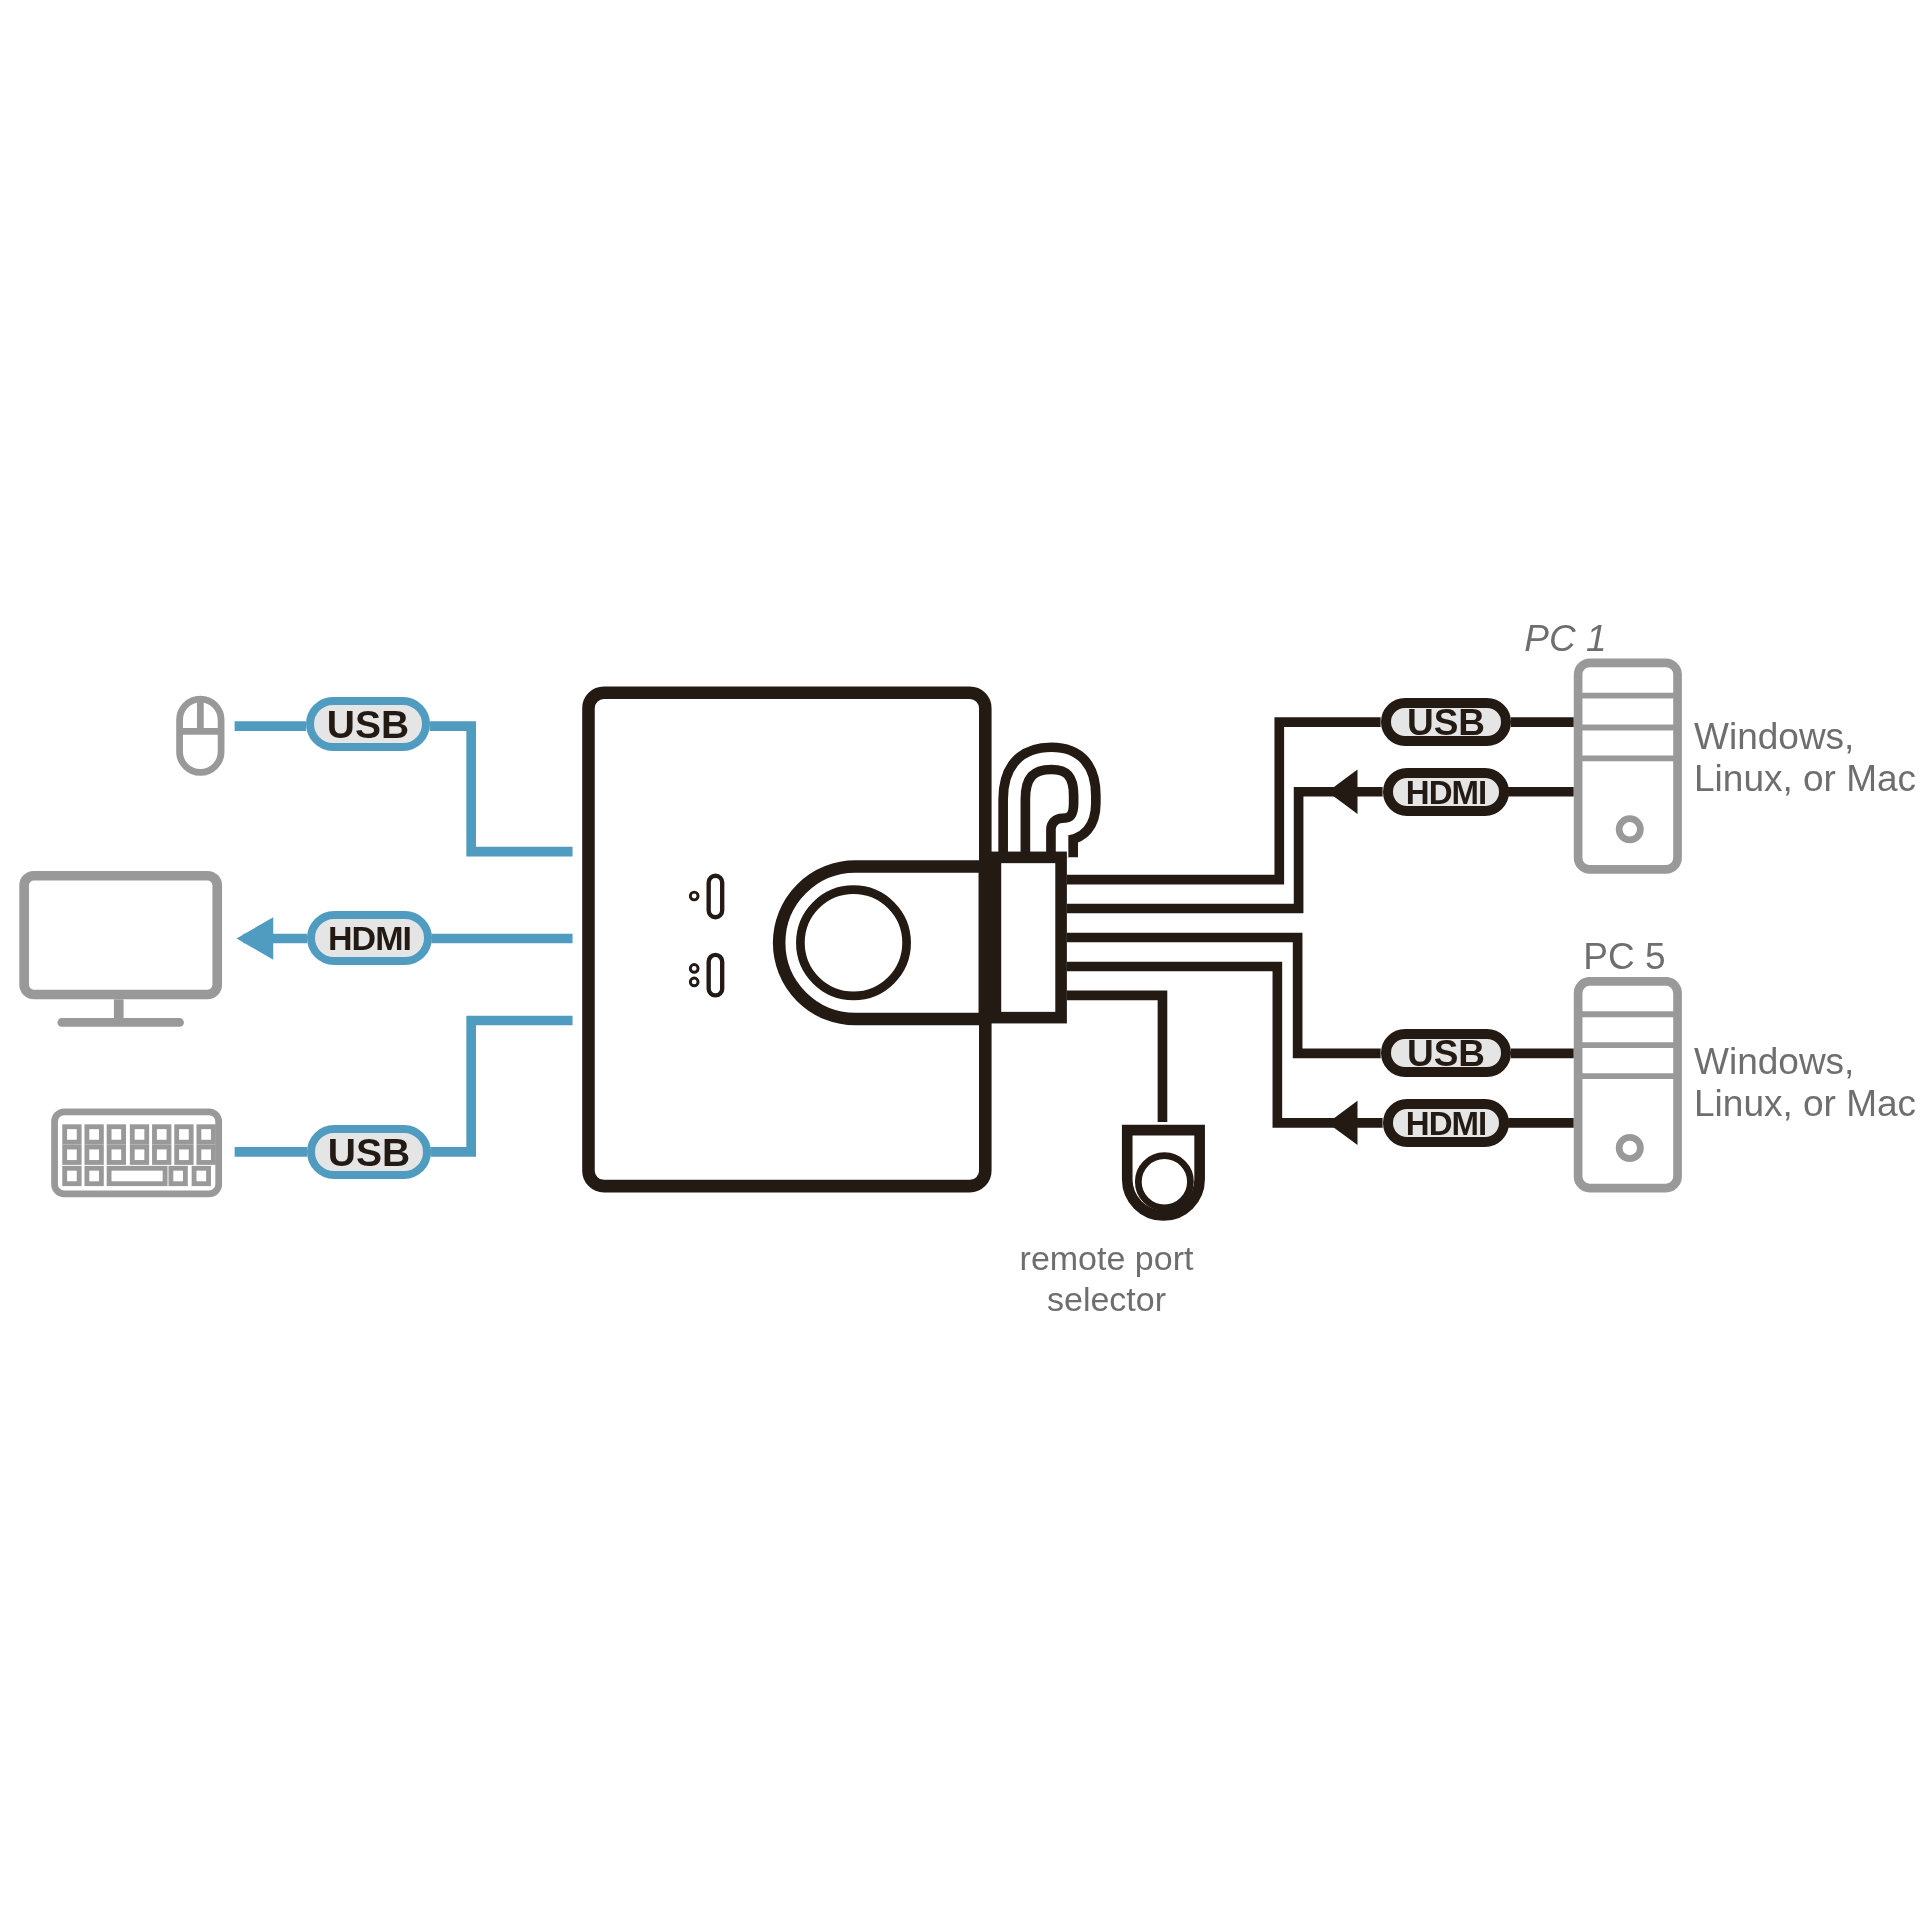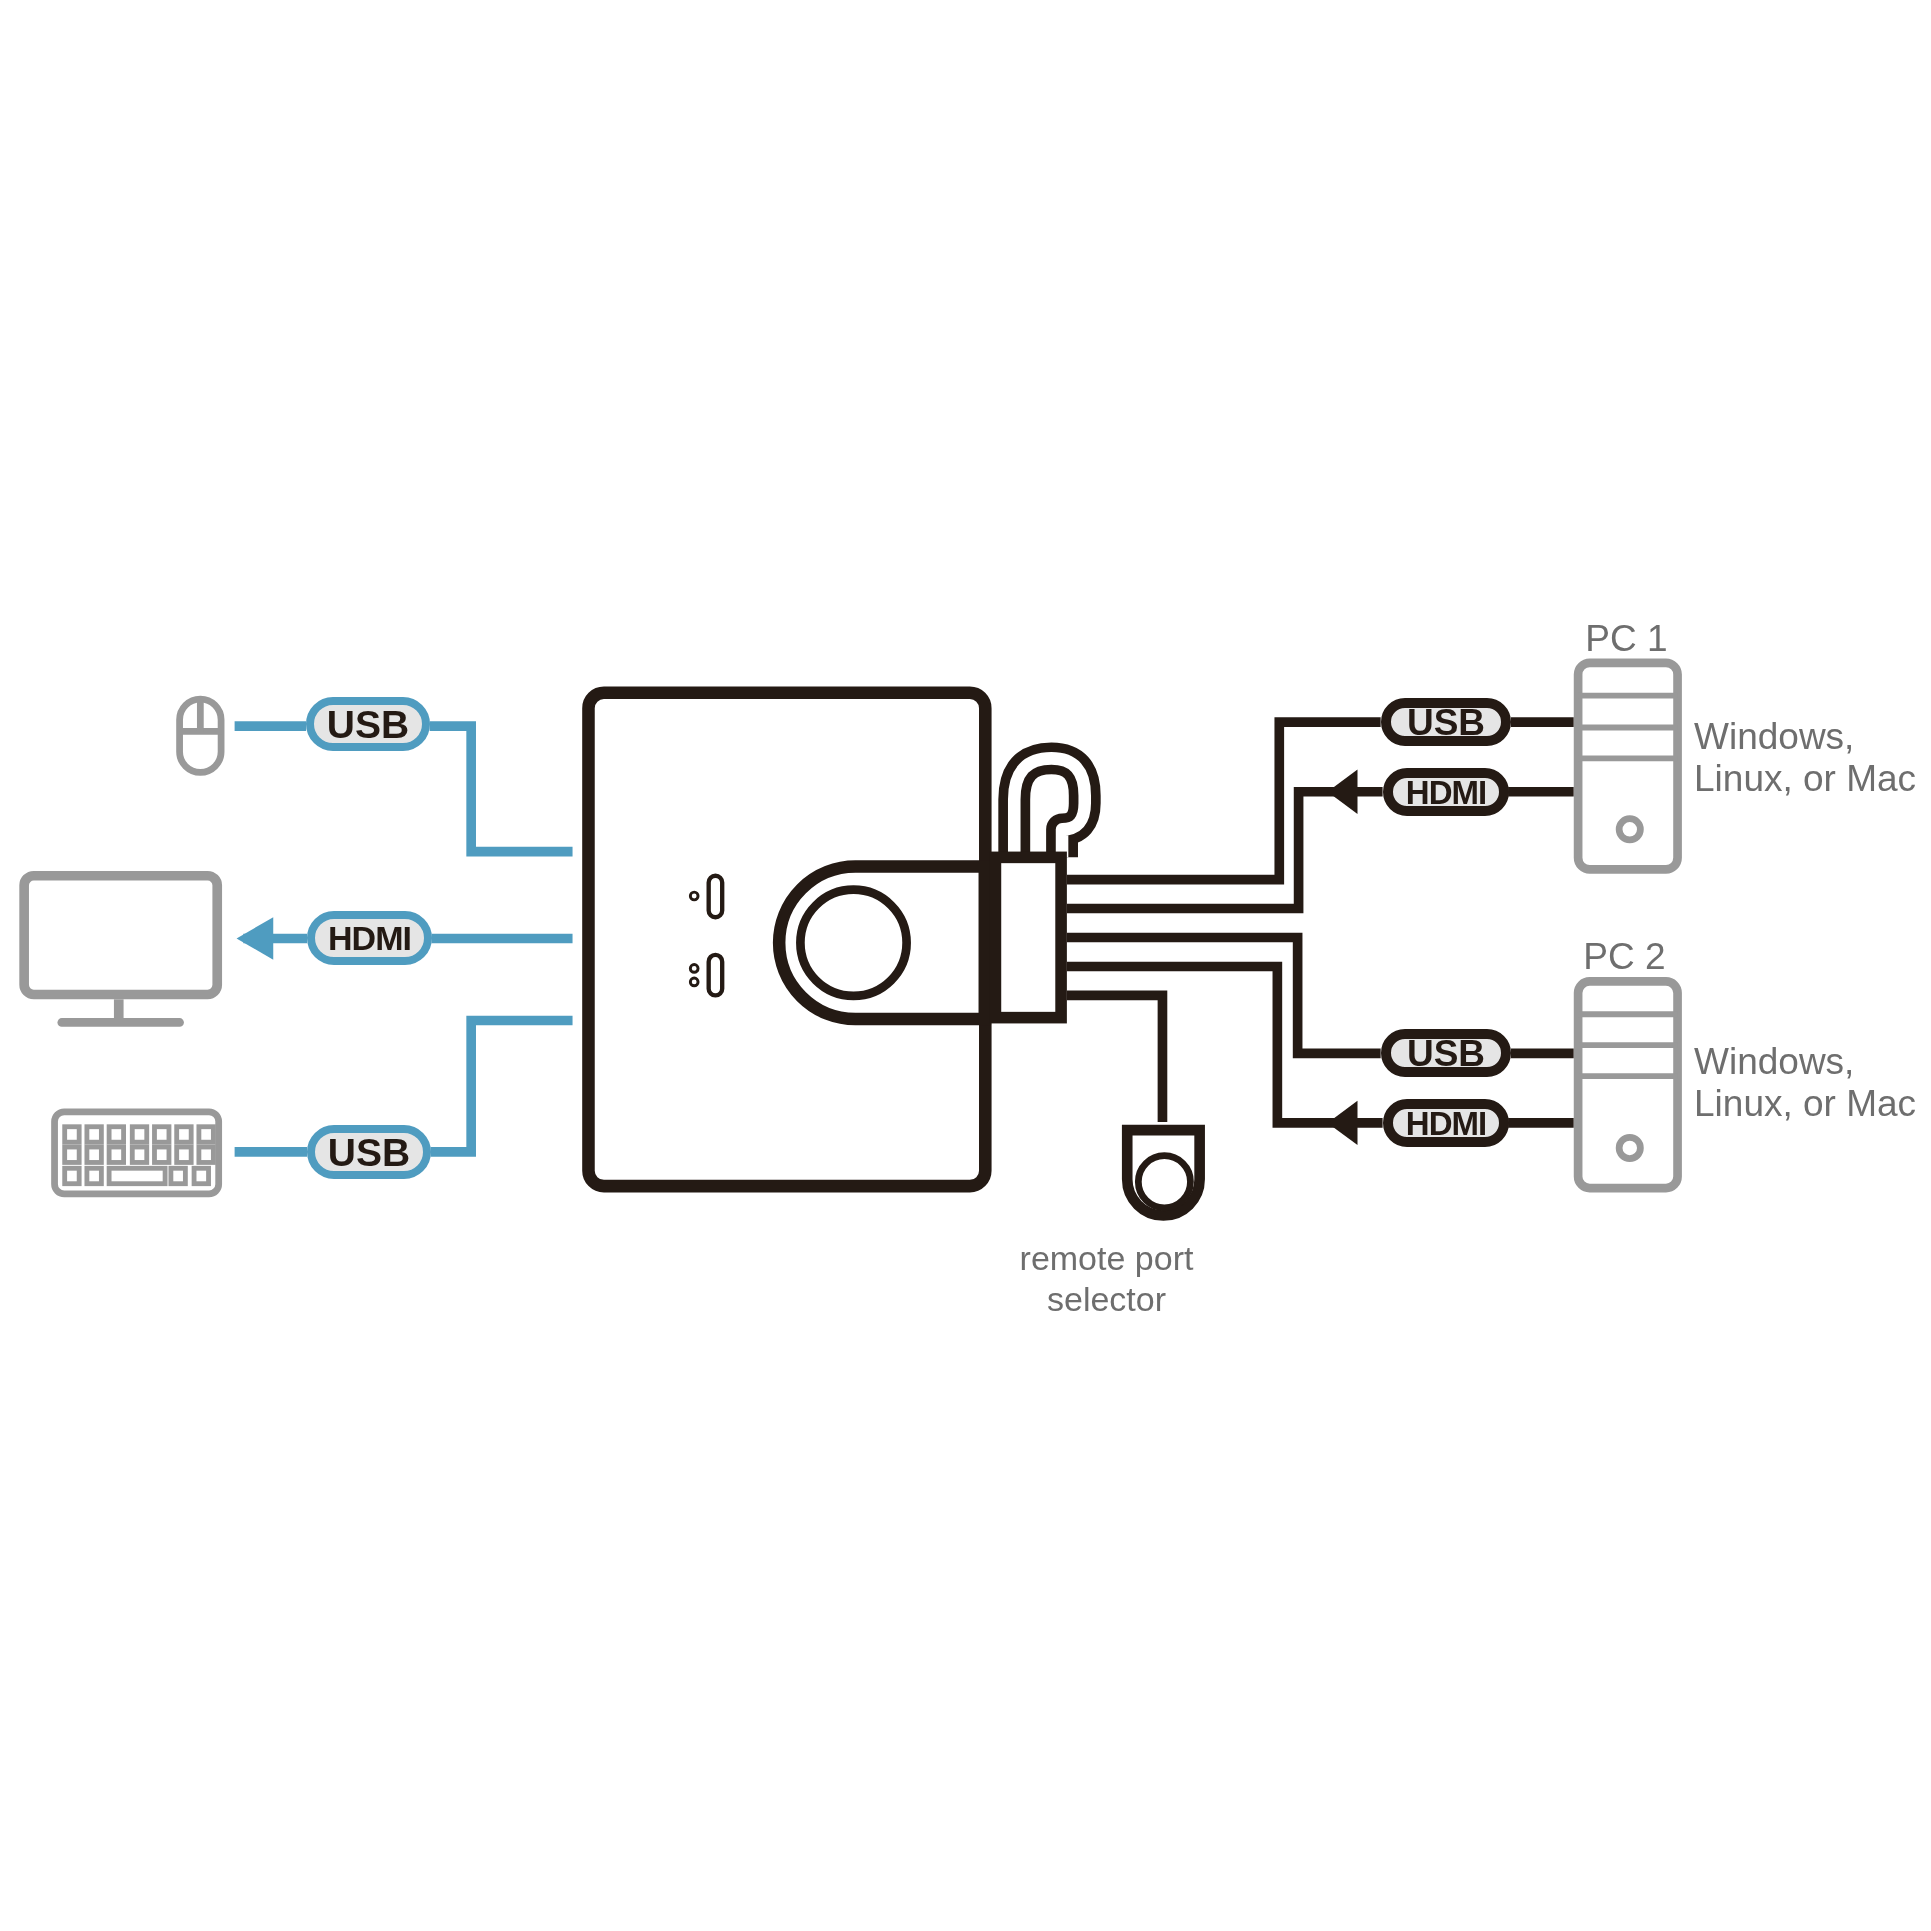--- a/index.html
+++ b/index.html
@@ -137,27 +137,27 @@
 
   <div class="pill pill-blue f-usb-blue" style="left:306px;top:697px;width:124px;height:54px;">USB</div>
   <div class="pill pill-blue f-hdmi-blue" style="left:307px;top:911px;width:125px;height:54px;">HDMI</div>
   <div class="pill pill-blue f-usb-blue" style="left:307px;top:1125px;width:124px;height:54px;">USB</div>
 
   <div class="pill pill-black f-usb-black" style="left:1381px;top:698px;width:130px;height:48px;">USB</div>
   <div class="pill pill-black f-hdmi-black" style="left:1383px;top:768px;width:126px;height:48px;">HDMI</div>
   <div class="pill pill-black f-usb-black" style="left:1381px;top:1029px;width:130px;height:48px;">USB</div>
   <div class="pill pill-black f-hdmi-black" style="left:1383px;top:1099px;width:126px;height:48px;">HDMI</div>
 
-  <div class="gray-text pc-title" style="left:1559px;top:618px;">PC 1</div>
+  <div class="gray-text pc-title" style="left:1498px;top:618px;font-style:italic;">PC 1</div>
   <div class="gray-text os-label" style="left:1694px;top:716px;">
     <div>Windows,</div>
     <div>Linux, or Mac</div>
   </div>
 
-  <div class="gray-text pc-title" style="left:1557px;top:936px;">PC 2</div>
+  <div class="gray-text pc-title" style="left:1557px;top:936px;">PC 5</div>
   <div class="gray-text os-label" style="left:1694px;top:1041px;">
     <div>Windows,</div>
     <div>Linux, or Mac</div>
   </div>
 
   <div class="gray-text selector-label" style="left:985px;top:1238px;">
     <div>remote port</div>
     <div>selector</div>
   </div>
 

